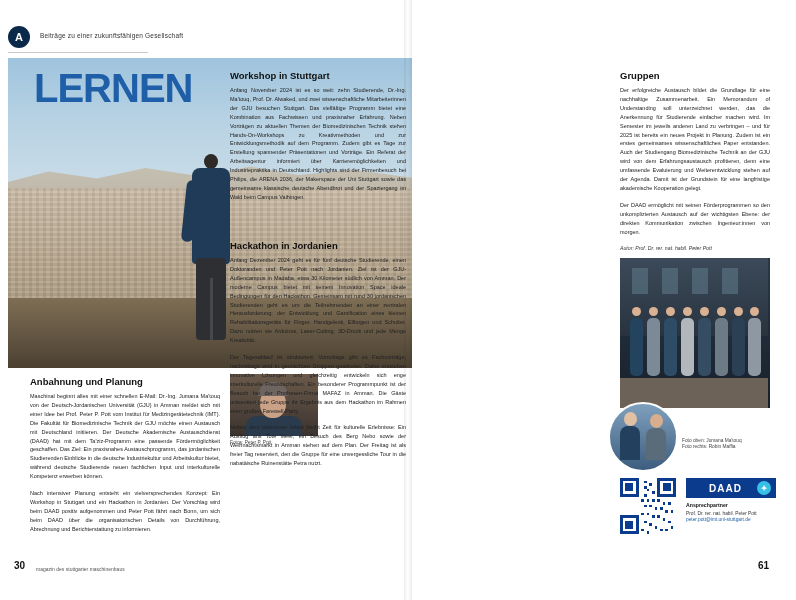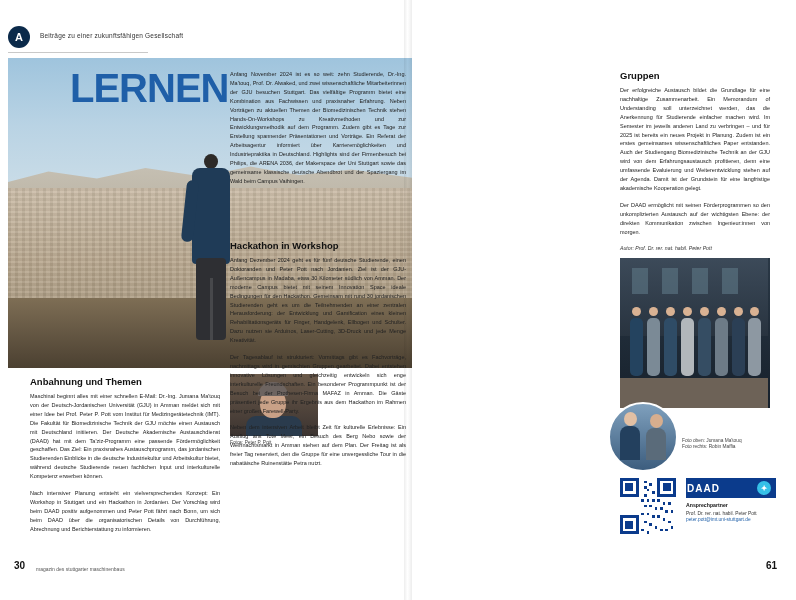--- a/index.html
+++ b/index.html
@@ -67,21 +67,20 @@
   }
   .p-head{position:absolute;left:20px;top:0;width:14px;height:15px;border-radius:50%;background:#2d2a28;}
   .p-body{position:absolute;left:8px;top:14px;width:38px;height:96px;background:#1f3b57;border-radius:8px 8px 4px 4px;}
   .p-arm{position:absolute;left:0px;top:26px;width:12px;height:62px;background:#1f3b57;border-radius:6px;transform:rotate(6deg);}
   .p-legs{position:absolute;left:12px;top:104px;width:30px;height:82px;background:#2e2f33;border-radius:4px;}
   .p-leg-gap{position:absolute;left:14px;top:20px;width:3px;height:62px;background:rgba(255,255,255,.12);}
   .hero-title{
     position:absolute;left:26px;top:12px;width:300px;
     font-size:40px;line-height:0.92;font-weight:bold;letter-spacing:-1px;
     color:#1f5fa8;
-    margin-left:36px;
   }
   .hero-title .w3{color:#ffffff;}
   .hero-sub{
     position:absolute;left:232px;top:16px;width:165px;
     color:#ffffff;font-size:9px;font-weight:bold;line-height:1.35;
     letter-spacing:.3px;
   }
 
   
   .h2{
@@ -155,40 +154,40 @@
   .cap-group div{margin-bottom:1px;}
 
   
   .qr{
     position:absolute;left:468px;top:478px;width:60px;height:60px;background:#fff;
   }
   .daad-box{
     position:absolute;left:536px;top:478px;width:94px;height:22px;
     background:#0b3b8c;color:#fff;display:flex;align-items:center;
   }
-  .daad-box .dlabel{font-size:10px;font-weight:bold;letter-spacing:1px;padding-left:1px;}
+  .daad-box .dlabel{font-size:10px;font-weight:bold;letter-spacing:1px;padding-left:23px;}
   .daad-box .dmark{
     margin-left:auto;margin-right:5px;width:14px;height:14px;border-radius:50%;
     background:#35c0e8;display:flex;align-items:center;justify-content:center;
     font-size:8px;color:#fff;font-weight:bold;
   }
   .contact{
     position:absolute;left:536px;top:504px;width:150px;
   }
   .contact .ctitle{font-size:5.2px;font-weight:bold;color:#111;margin-bottom:2px;}
   .contact .cline{font-size:4.8px;color:#333;line-height:1.5;}
   .contact .cmail{font-size:4.8px;color:#1f5fa8;}
 
   .author{
     font-size:5.2px;color:#333;font-style:italic;margin-top:6px;
   }
 
   
   .pnum-l{position:absolute;left:14px;top:560px;font-size:10px;font-weight:bold;color:#111;}
-  .pnum-r{position:absolute;left:758px;top:560px;font-size:10px;font-weight:bold;color:#111;margin-left:8px;}
+  .pnum-r{position:absolute;left:758px;top:560px;font-size:10px;font-weight:bold;color:#111;}
   .footer-txt{position:absolute;left:36px;top:566px;font-size:5px;color:#555;}
   .gutter{
     position:absolute;left:404px;top:0;width:8px;height:600px;
     background:linear-gradient(90deg,rgba(0,0,0,.07),rgba(0,0,0,0) 45%,rgba(0,0,0,.07));
   }
 </style>
 </head>
 <body>
 
 <div class="spread">
@@ -211,39 +210,40 @@
           <div class="p-leg-gap"></div>
         </div>
     </div>
     <div class="hero-title">
       <span>LERNEN</span><br>
       <br>
     </div>
   </div>
 
   <div class="col-left-head">
-    <div class="h2">Anbahnung und Themen</div>
+    <div class="h2">Anbahnung und Planung</div>
   </div>
   <div class="col-left-body">
     <p class="body-txt">Maschinal beginnt alles mit einer schnellen E-Mail: Dr.-Ing. Jumana Ma'touq von der Deutsch-Jordanischen Universität (GJU) in Amman meldet sich mit einer Idee bei Prof. Peter P. Pott vom Institut für Medizingerätetechnik (IMT). Die Fakultät für Biomedizinische Technik der GJU möchte einen Austausch mit Deutschland initiieren. Der Deutsche Akademische Austauschdienst (DAAD) hat mit dem Ta'ziz-Programm eine passende Fördermöglichkeit geschaffen. Das Ziel: Ein praxisnahes Austauschprogramm, das jordanischen Studierenden Einblicke in die deutsche Industriekultur und Arbeitskultur bietet, während deutsche Studierende neuen fachlichen Input und interkulturelle Kompetenz erwerben können.</p>
     <p class="body-txt">Nach intensiver Planung entsteht ein vielversprechendes Konzept: Ein Workshop in Stuttgart und ein Hackathon in Jordanien. Der Vorschlag wird beim DAAD positiv aufgenommen und Peter Pott fährt nach Bonn, um sich beim DAAD über die organisatorischen Details von Durchführung, Abrechnung und Berichterstattung zu informieren.</p>
   </div>
 
   <div class="photo-pott">
     <div class="pp-body"></div>
     <div class="pp-face"></div>
     <div class="pp-hair"></div>
   </div>
   <div class="caption cap-pott">Fotos: Peter P. Pott</div>
 
   <div class="col-mid">
+    <div class="h2">Workshop in Stuttgart</div>
     <p class="body-txt">Anfang November 2024 ist es so weit: zehn Studierende, Dr.-Ing. Ma'touq, Prof. Dr. Alwaked, und zwei wissenschaftliche Mitarbeiterinnen der GJU besuchen Stuttgart. Das vielfältige Programm bietet eine Kombination aus Fachwissen und praxisnaher Erfahrung. Neben Vorträgen zu aktuellen Themen der Biomedizinischen Technik stehen Hands-On-Workshops zu Kreativmethoden und zur Entwicklungsmethodik auf dem Programm. Zudem gibt es Tage zur Erstellung spannender Präsentationen und Vorträge. Ein Referat der Arbeitsagentur informiert über Karrieremöglichkeiten und Industriepraktika in Deutschland. Highlights sind der Firmenbesuch bei Philips, die ARENA 2036, der Makerspace der Uni Stuttgart sowie das gemeinsame klassische deutsche Abendbrot und der Spaziergang im Wald beim Campus Vaihingen.</p>
   </div>
   <div class="col-mid-2">
-    <div class="h2">Hackathon in Workshop</div>
+    <div class="h2">Hackathon in Jordanien</div>
     <p class="body-txt">Anfang Dezember 2024 geht es für fünf deutsche Studierende, einen Doktoranden und Peter Pott nach Jordanien. Ziel ist der GJU-Außencampus in Madaba, etwa 30 Kilometer südlich von Amman. Der moderne Campus bietet mit seinem Innovation Space ideale Bedingungen für den Hackathon. Gemeinsam mit rund 30 jordanischen Studierenden geht es um die Teilnehmenden an einer zentralen Herausforderung: der Entwicklung und Gamification eines kleinen Rehabilitationsgeräts für Finger, Handgelenk, Ellbogen und Schulter. Dazu nutzen sie Arduinos, Laser-Cutting, 3D-Druck und jede Menge Kreativität.</p>
     <p class="body-txt">Der Tagesablauf ist strukturiert: Vormittags gibt es Fachvorträge, nachmittags wird in gemischten Gruppen gearbeitet. Dabei entstehen innovative Lösungen und gleichzeitig entwickeln sich enge interkulturelle Freundschaften. Ein besonderer Programmpunkt ist der Besuch bei der Prothesen-Firma MAFAZ in Amman. Die Gäste präsentiert jede Gruppe ihr Ergebnis aus dem Hackathon im Rahmen einer großen Farewell-Party.</p>
     <p class="body-txt">Neben dem intensiven Arbeit bleibt Zeit für kulturelle Erlebnisse: Ein Ausflug ans Tote Meer, ein Besuch des Berg Nebo sowie der Weihnachtsmarkt in Amman stehen auf dem Plan. Der Freitag ist als freier Tag reserviert, den die Gruppe für eine unvergessliche Tour in die nabatäische Ruinenstätte Petra nutzt.</p>
   </div>
 
   <div class="gutter"></div>
 
   <div class="rp">
 
     <div style="position:absolute;left:48px;top:70px;width:148px;">

